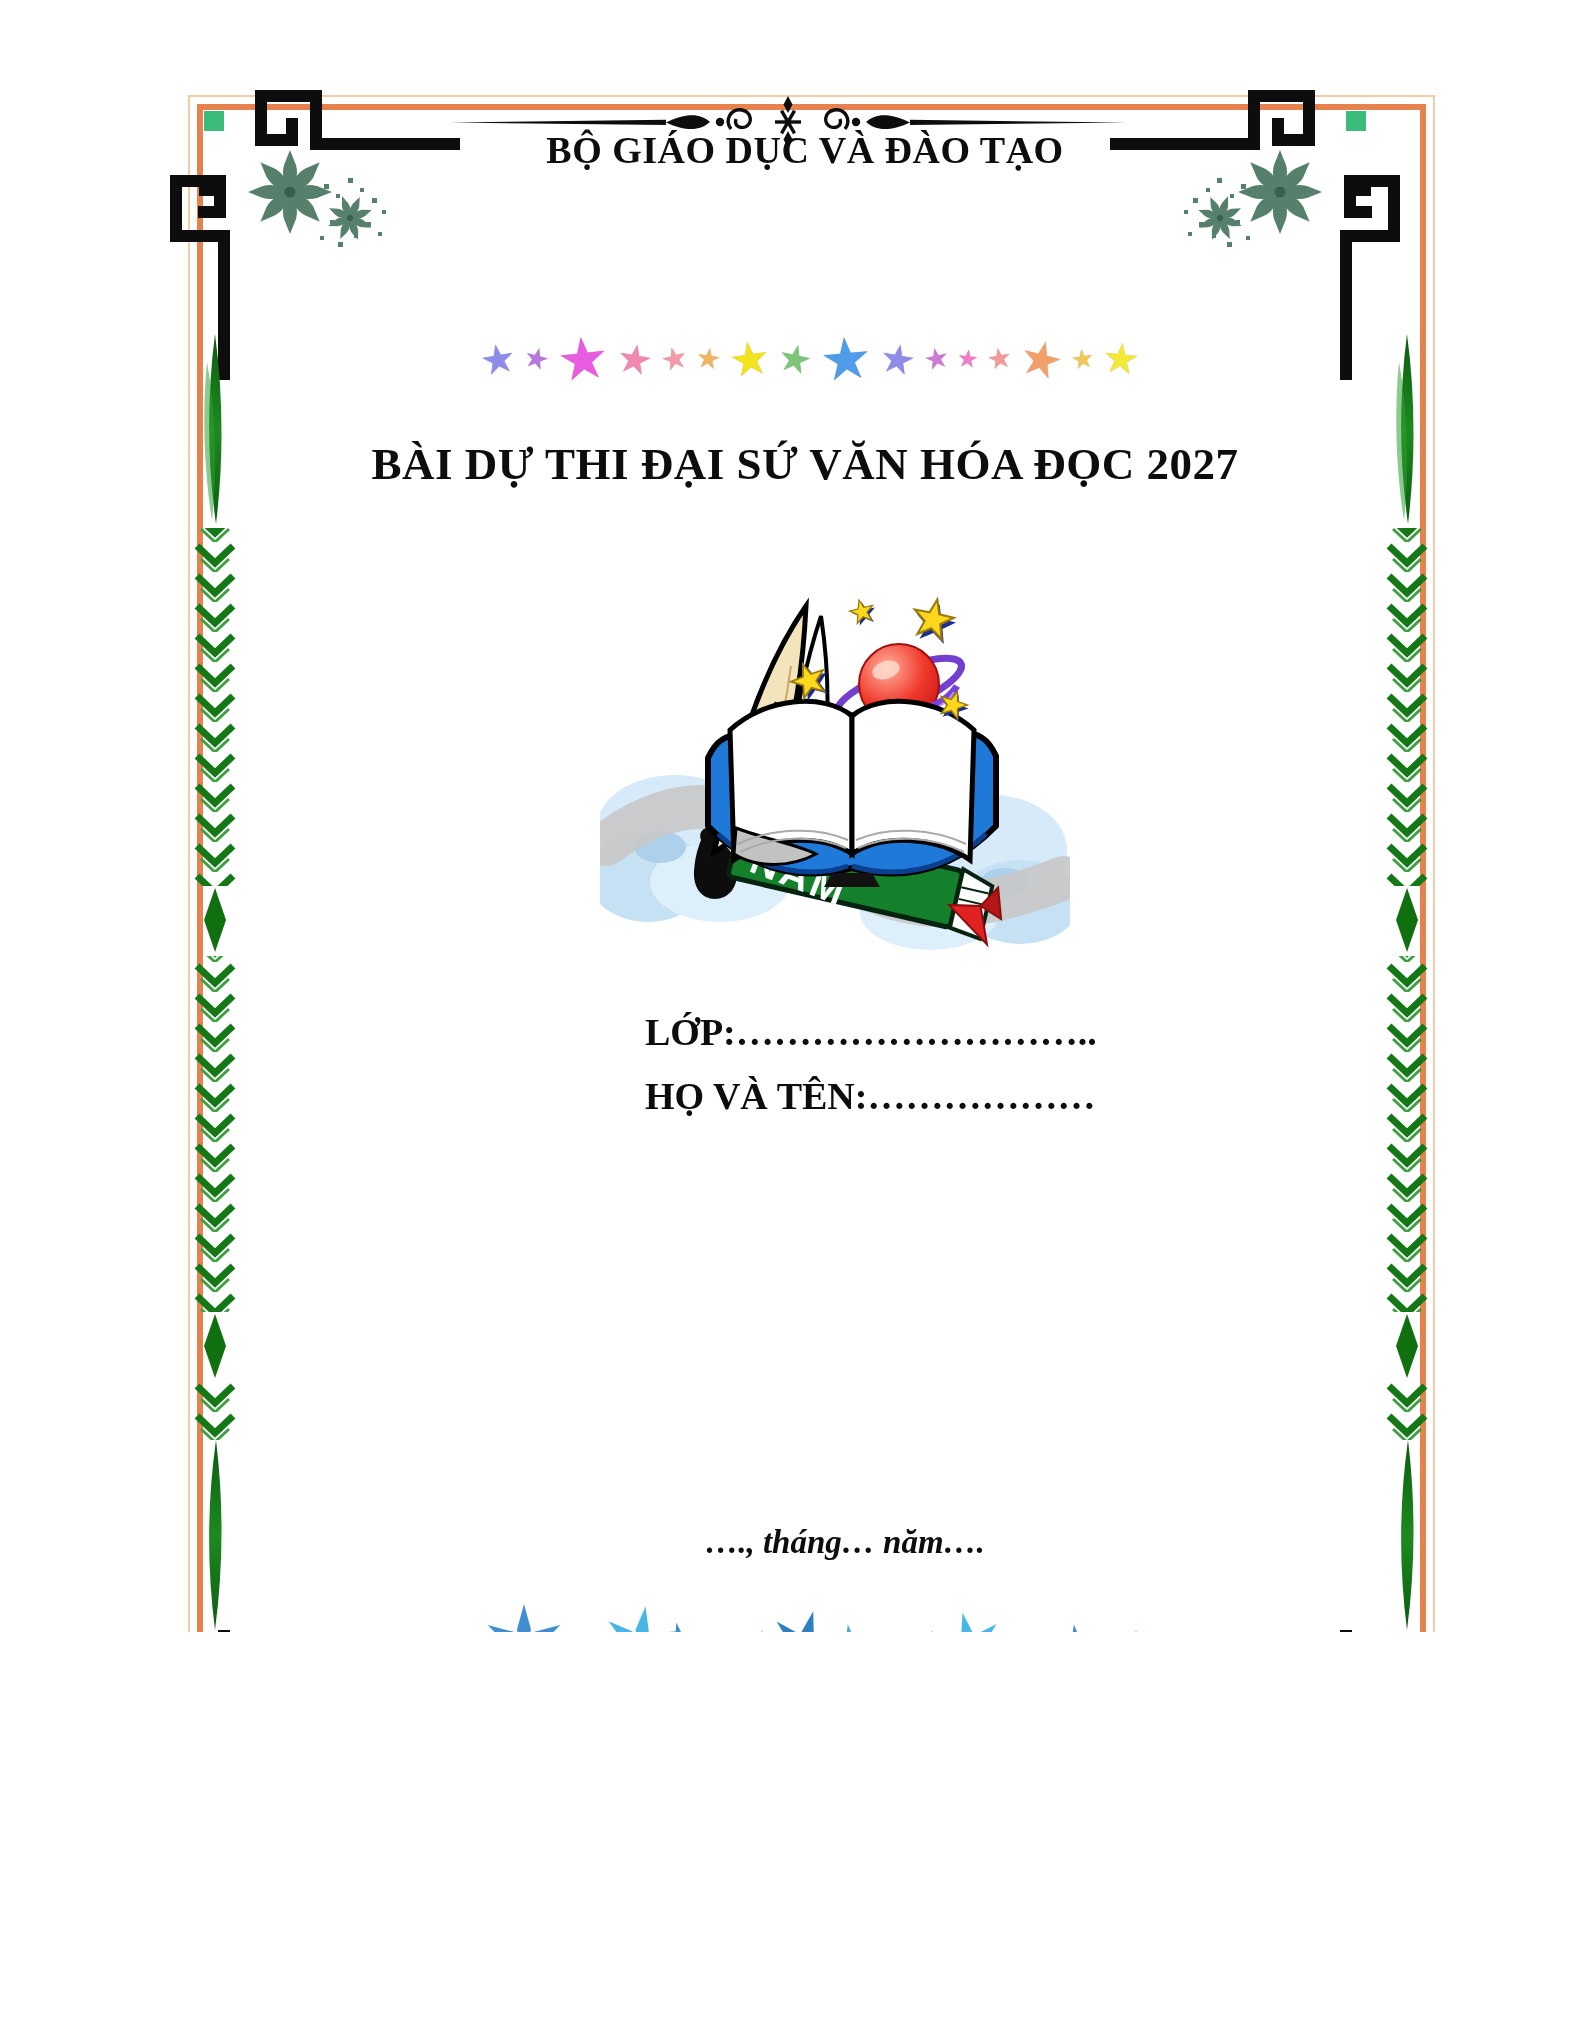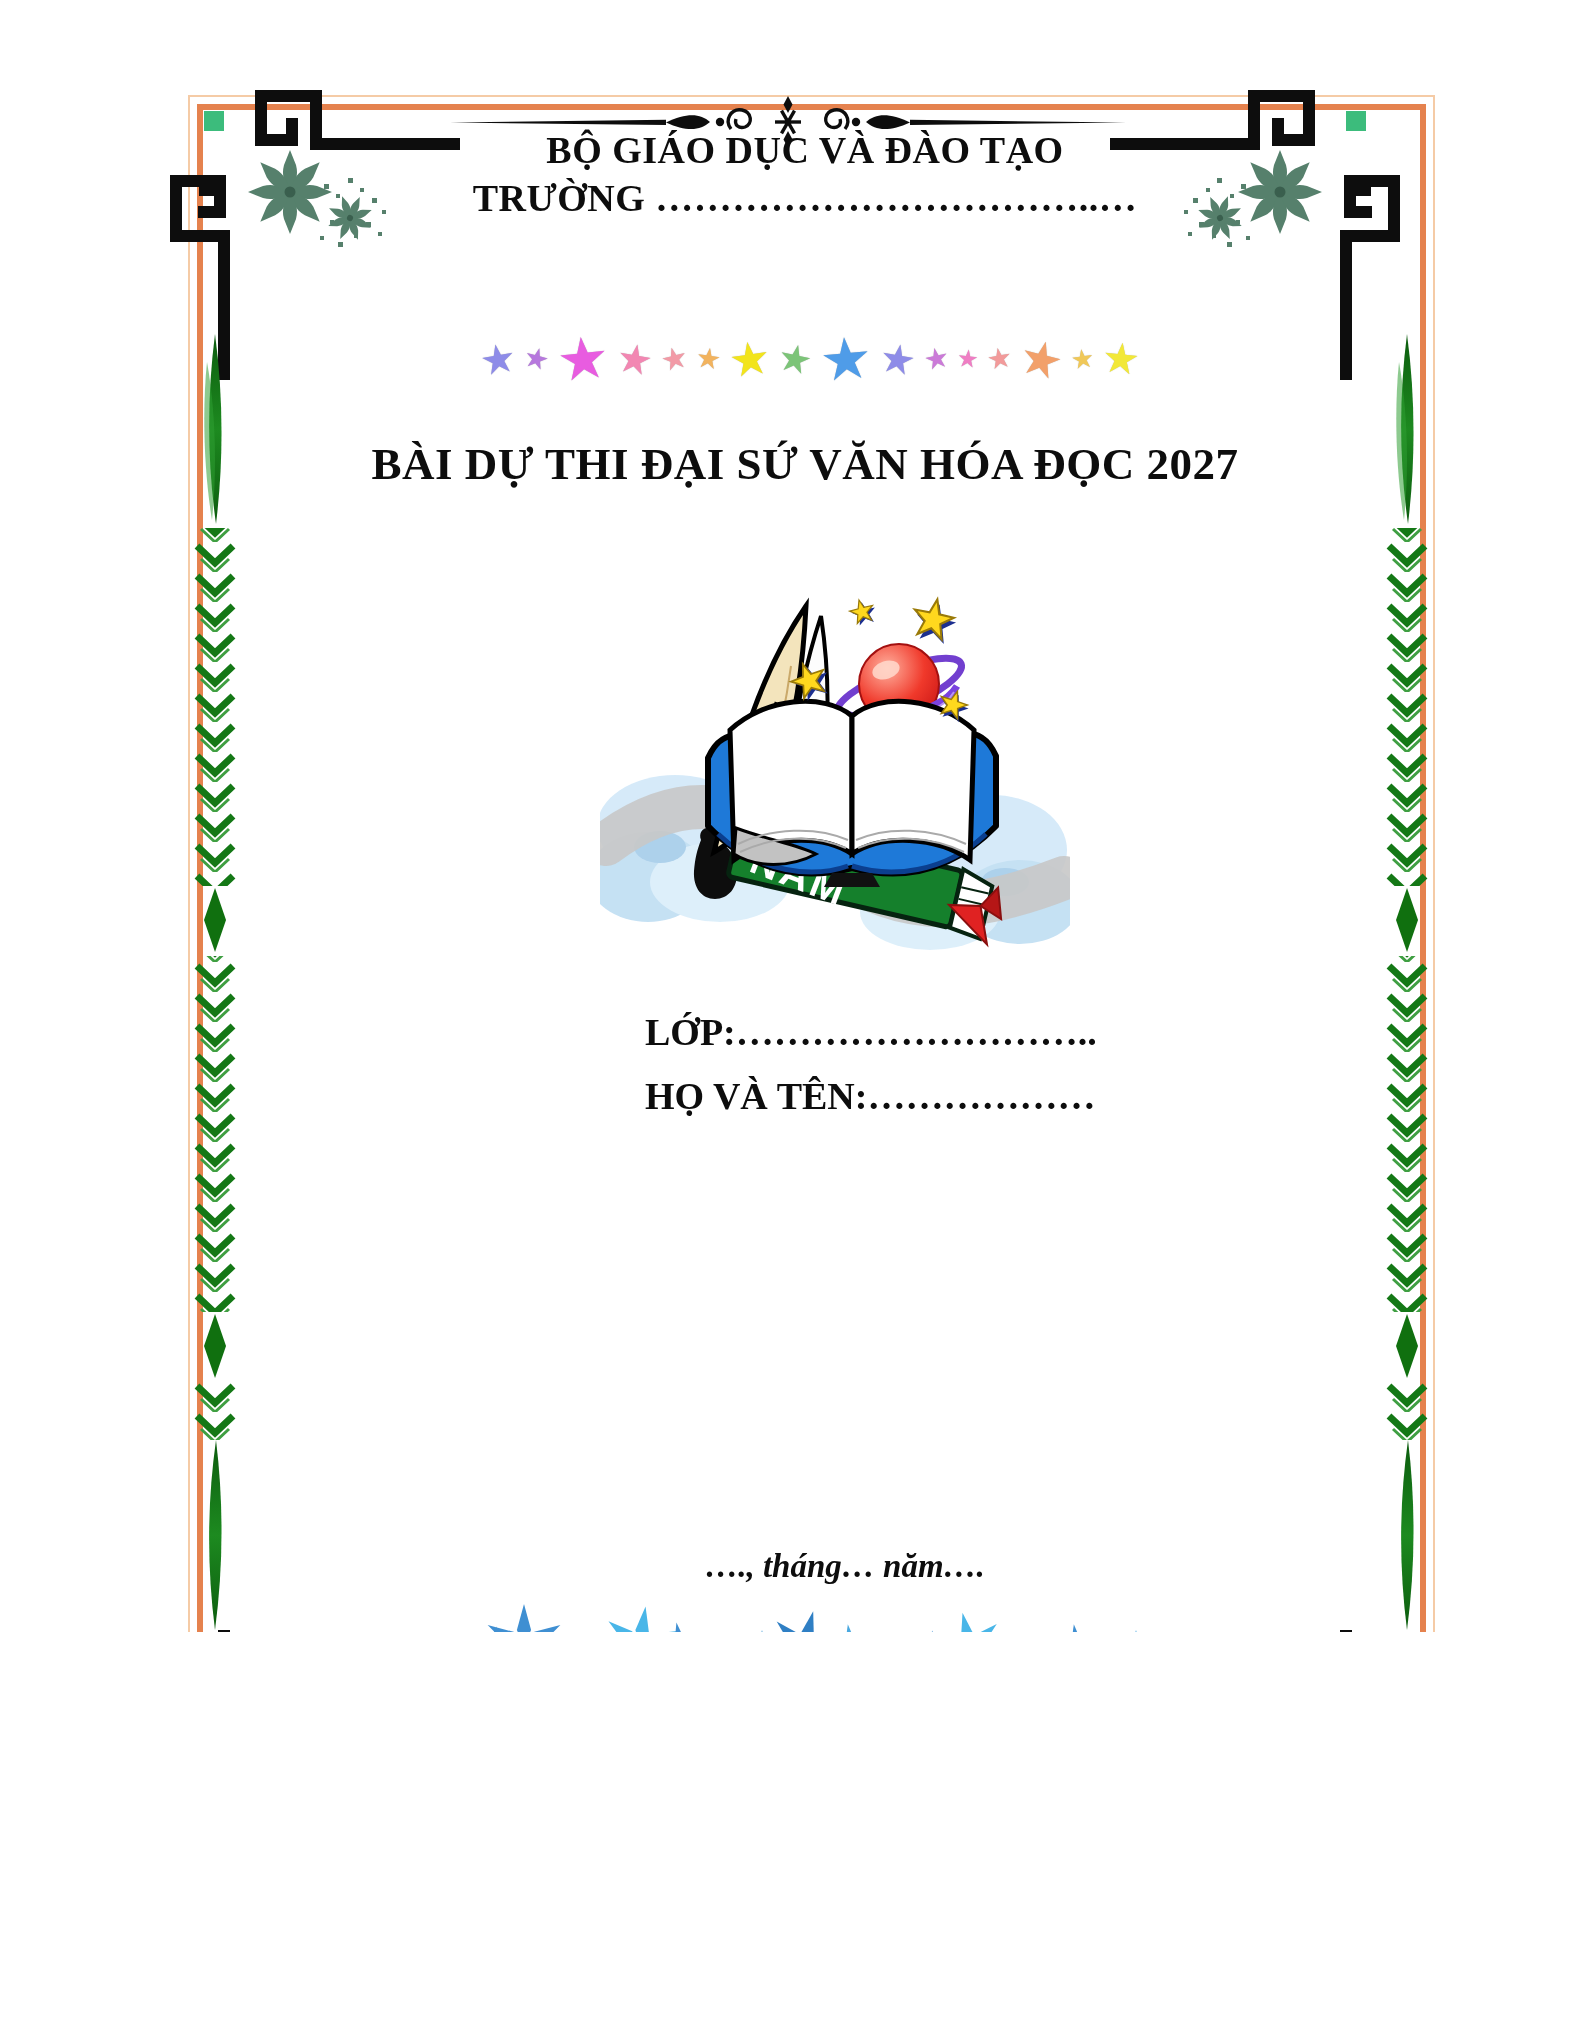--- a/index.html
+++ b/index.html
@@ -25,21 +25,21 @@
   .star-row{position:absolute;left:280px;top:316px;width:1060px;height:84px;text-align:center;
         line-height:84px;white-space:nowrap;}
   .dstar{display:inline-block;vertical-align:middle;margin:0 4px;
         font-family:"DejaVu Sans","Liberation Sans",sans-serif;
         text-shadow:0 0 1px rgba(90,90,90,.45);}
   .contest-title{position:absolute;left:225px;top:438px;width:1160px;text-align:center;
         font-weight:bold;font-size:45px;letter-spacing:.5px;}
   .logo-wrap{position:absolute;left:600px;top:582px;width:470px;height:405px;}
   .info-block{position:absolute;left:645px;top:1000px;font-weight:bold;font-size:38px;line-height:64px;}
   .date-line{position:absolute;left:645px;top:1524px;width:400px;text-align:center;
-        font-weight:bold;font-style:italic;font-size:33px;margin-top:24px;}
+        font-weight:bold;font-style:italic;font-size:33px;}
   .garland{position:absolute;left:462px;top:1594px;width:690px;height:108px;}
 </style>
 </head>
 <body>
 
 <svg width="0" height="0" style="position:absolute" aria-hidden="true">
   <defs>
     <linearGradient id="fg" x1="0" y1="0" x2="0" y2="1">
       <stop offset="0" stop-color="#0c5c0e"></stop>
         <stop offset="0.5" stop-color="#1d8a20"></stop>
@@ -154,21 +154,20 @@
 
   <svg class="flourish" id="fl-top" viewBox="0 0 676 60">
       <use href="#flourish-art"></use>
     </svg>
   <svg class="flourish" id="fl-bottom" viewBox="0 0 676 60">
       <use href="#flourish-art"></use>
     </svg>
 
   <div class="header-block">
     <div>BỘ GIÁO DỤC VÀ ĐÀO TẠO</div>
-    <div>TRƯỜNG ……………………………..…</div>
   </div>
 
   <div class="star-row"><span class="dstar" style="font-size: 40px; color: rgb(142, 140, 232); transform: rotate(-10deg);">★</span><span class="dstar" style="font-size: 28px; color: rgb(182, 120, 221); transform: rotate(15deg);">★</span><span class="dstar" style="font-size: 58px; color: rgb(232, 92, 224); transform: rotate(-6deg);">★</span><span class="dstar" style="font-size: 40px; color: rgb(242, 135, 178); transform: rotate(10deg);">★</span><span class="dstar" style="font-size: 30px; color: rgb(242, 154, 166); transform: rotate(-14deg);">★</span><span class="dstar" style="font-size: 28px; color: rgb(242, 179, 94); transform: rotate(8deg);">★</span><span class="dstar" style="font-size: 46px; color: rgb(242, 228, 28); transform: rotate(-8deg);">★</span><span class="dstar" style="font-size: 38px; color: rgb(124, 196, 120); transform: rotate(12deg);">★</span><span class="dstar" style="font-size: 58px; color: rgb(79, 156, 232); transform: rotate(-5deg);">★</span><span class="dstar" style="font-size: 40px; color: rgb(142, 140, 232); transform: rotate(10deg);">★</span><span class="dstar" style="font-size: 28px; color: rgb(203, 122, 216); transform: rotate(-12deg);">★</span><span class="dstar" style="font-size: 24px; color: rgb(239, 126, 196); transform: rotate(6deg);">★</span><span class="dstar" style="font-size: 28px; color: rgb(242, 154, 154); transform: rotate(-10deg);">★</span><span class="dstar" style="font-size: 48px; color: rgb(242, 160, 106); transform: rotate(14deg);">★</span><span class="dstar" style="font-size: 26px; color: rgb(240, 200, 88); transform: rotate(-8deg);">★</span><span class="dstar" style="font-size: 42px; color: rgb(242, 232, 56); transform: rotate(6deg);">★</span></div>
 
   <div class="contest-title">BÀI DỰ THI ĐẠI SỨ VĂN HÓA ĐỌC 2027</div>
 
   <div class="logo-wrap">
     <svg viewBox="0 0 470 405" width="470" height="405">
       <g opacity="0.85">
         <ellipse cx="75" cy="245" rx="78" ry="52" fill="#cfe7f8"></ellipse>

